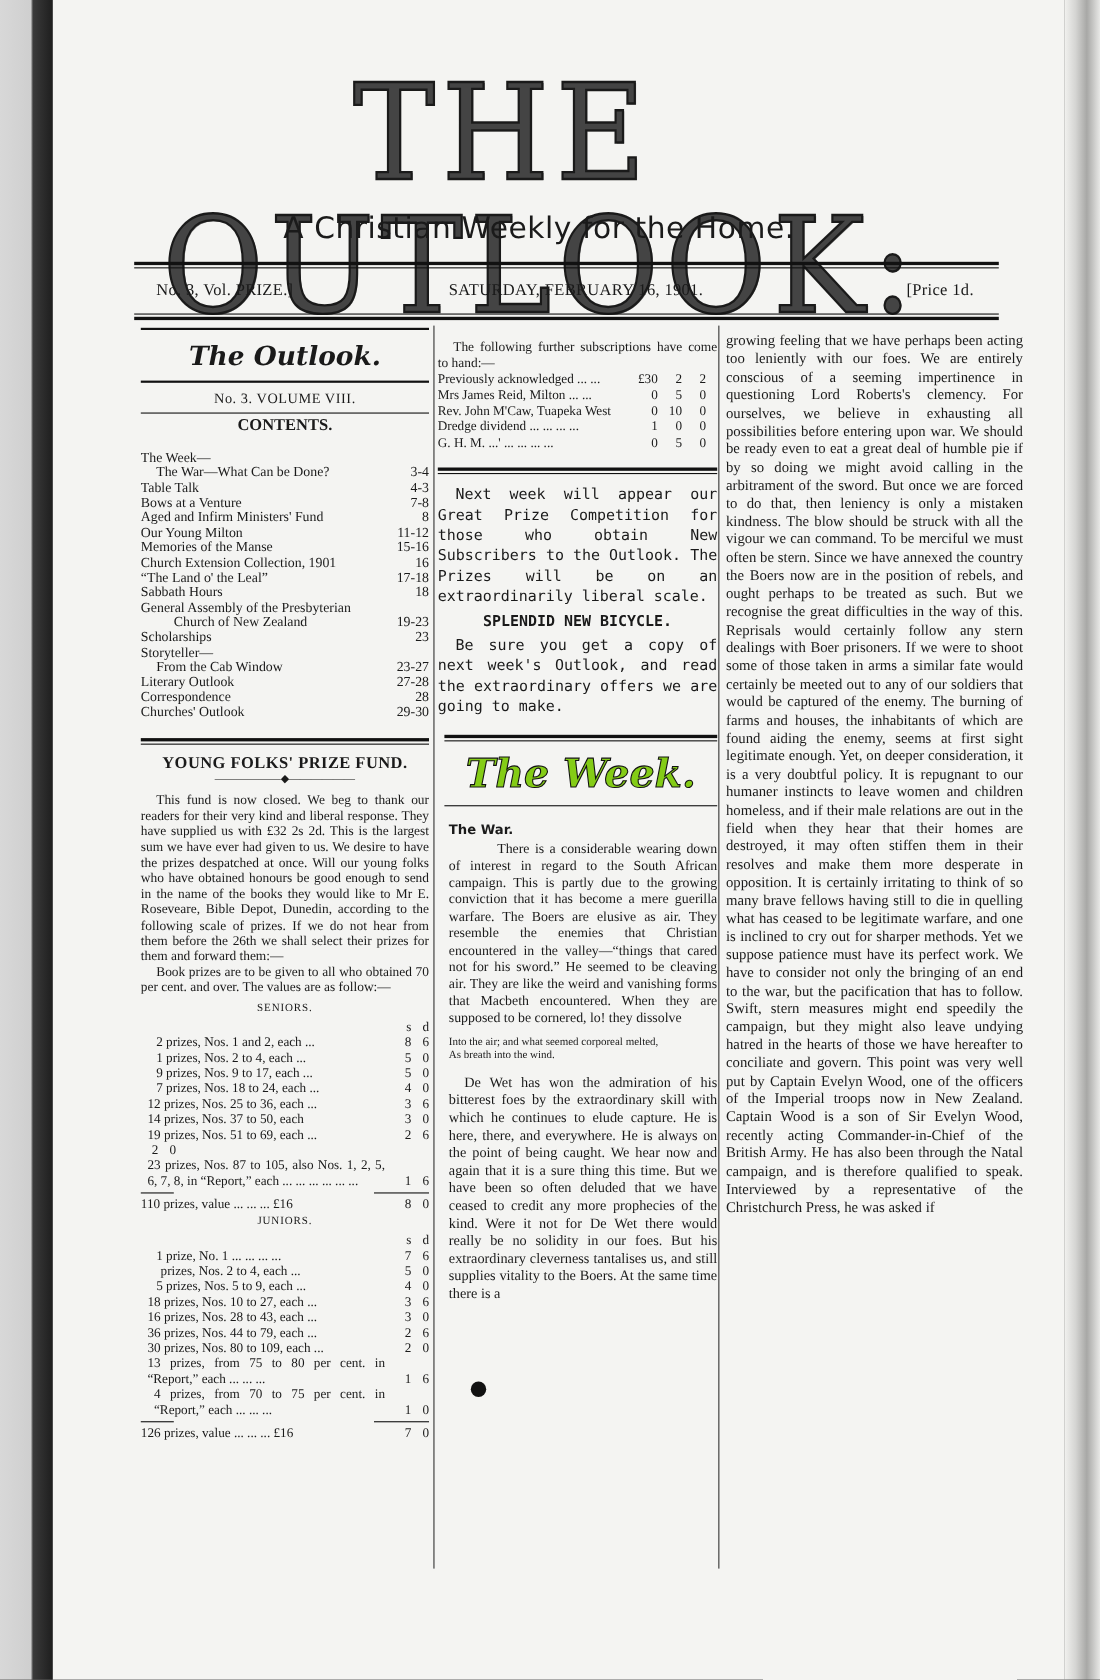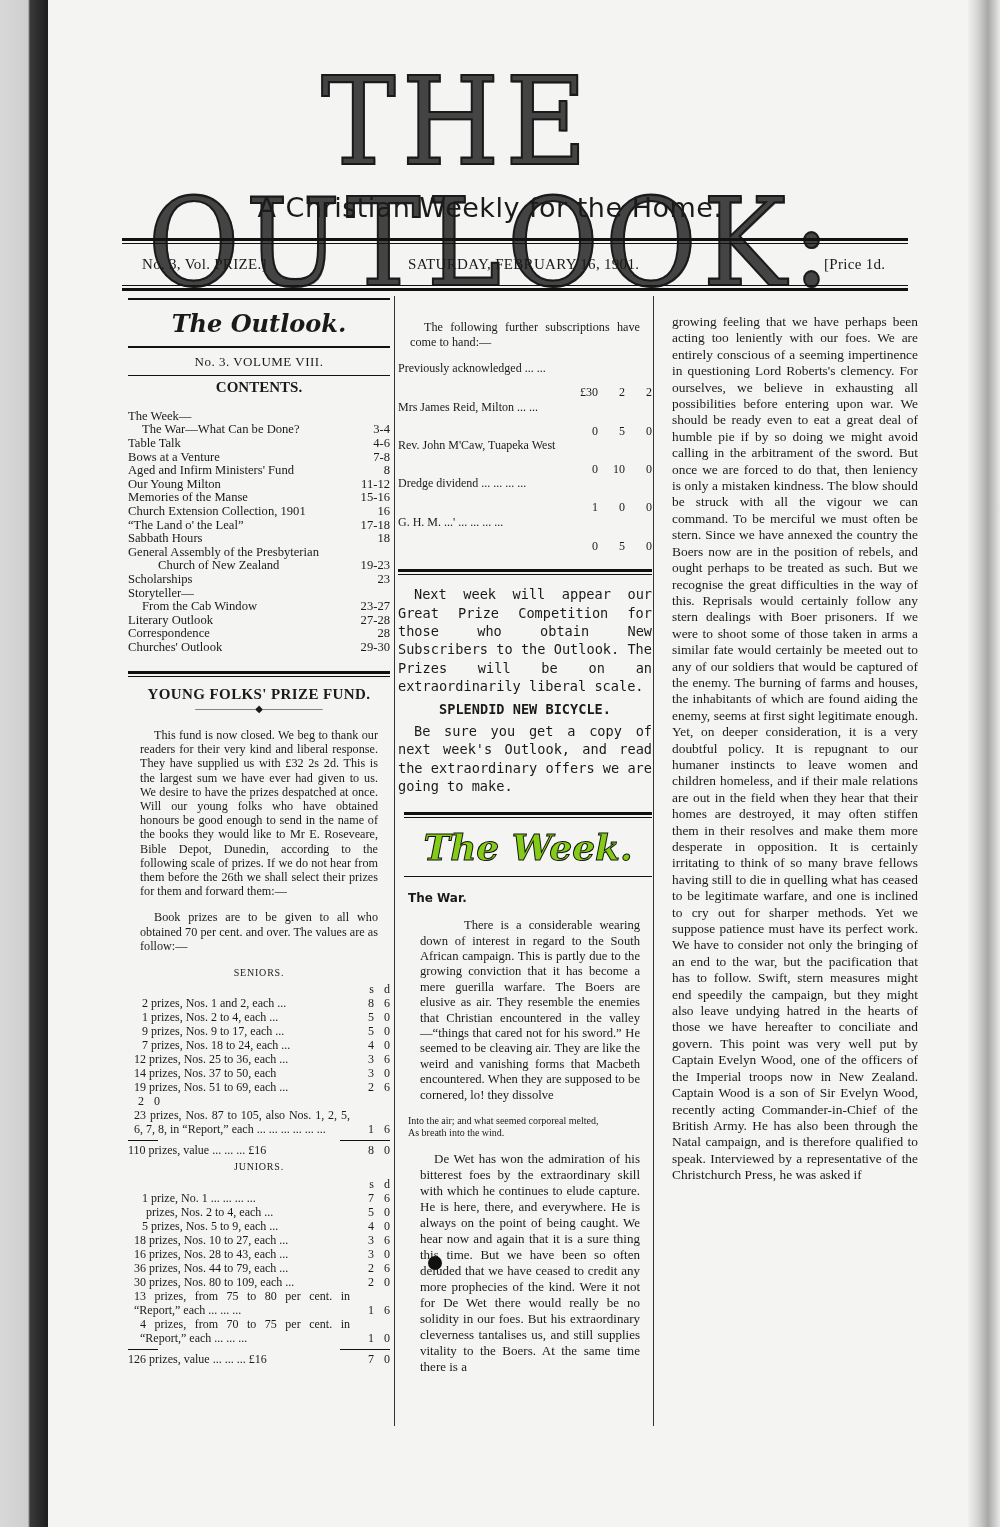--- a/index.html
+++ b/index.html
@@ -33,38 +33,38 @@
       position: absolute; left: 80px; top: 192px; width: 820px; text-align: center;
       font-family: "DejaVu Sans", sans-serif; font-size: 27px; letter-spacing: 0.5px;
     }
     .rule { position: absolute; background: #111; }
     .issue-line {
       position: absolute; top: 256px; font-size: 15px; letter-spacing: 0.3px;
     }
     .col {
       position: absolute; font-size: 12.6px; line-height: 15.4px; text-align: justify;
     }
-    .col p { margin: 12px; text-indent: 14px; }
+    .col p { margin: 0; text-indent: 14px; }
     .vrule { position: absolute; width: 1px; background: #333; }
     .blackletter {
       font-family: "DejaVu Serif", serif; font-style: italic; font-weight: bold;
       text-align: center;
     }
     .center { text-align: center; }
     .toc-row { display: flex; justify-content: space-between; line-height: 13.6px; font-size: 12.6px; }
     .toc-row .pg { width: 38px; text-align: right; }
     .indent { padding-left: 14px; }
     .indent2 { padding-left: 30px; }
     .prize-row { display: flex; font-size: 12px; line-height: 14px; }
     .prize-row .lbl { flex: 1; }
     .prize-row .s { width: 16px; text-align: right; }
     .prize-row .d { width: 16px; text-align: right; }
     .sub-row { display: flex; font-size: 12px; line-height: 14.4px; }
     .sub-row .lbl { flex: 1; }
-    .sub-row .amt { width: 88px; display: flex; justify-content: space-between; margin-top: 24px; }
+    .sub-row .amt { width: 88px; display: flex; justify-content: flex-start; }
     .sub-row .amt span { width: 22px; text-align: right; }
     .sub-row .amt span:first-child { width: 34px; }
     .ad { font-family: "DejaVu Sans Mono", monospace; font-size: 13.6px; line-height: 18.4px; text-align: justify; }
     .ad p { margin: 0 0 4px 0; text-indent: 16px; }
     .poem { font-size: 10px; line-height: 12px; margin: 8px 0 10px 0; }
     .blot { position: absolute; width: 14px; height: 14px; border-radius: 50%; background: #111; }
   </style>
 </head>
 <body>
 
@@ -99,21 +99,21 @@
     <div class="toc-row">
         <span>The Week—</span>
         <span class="pg"></span>
       </div>
     <div class="toc-row indent">
         <span>The War—What Can be Done?</span>
         <span class="pg">3-4</span>
       </div>
     <div class="toc-row">
         <span>Table Talk</span>
-        <span class="pg">4-6</span>
+        <span class="pg">4-3</span>
       </div>
     <div class="toc-row">
         <span>Bows at a Venture</span>
         <span class="pg">7-8</span>
       </div>
     <div class="toc-row">
         <span>Aged and Infirm Ministers' Fund</span>
         <span class="pg">8</span>
       </div>
     <div class="toc-row">

